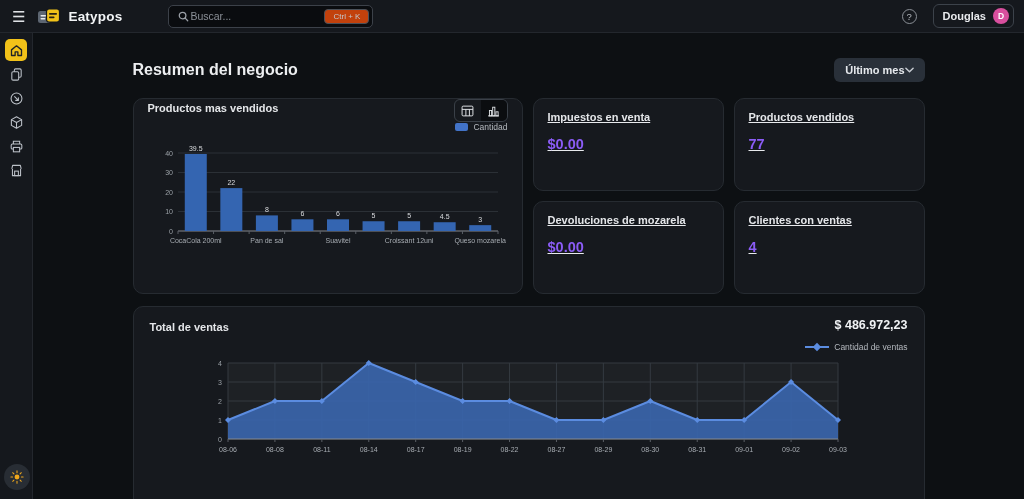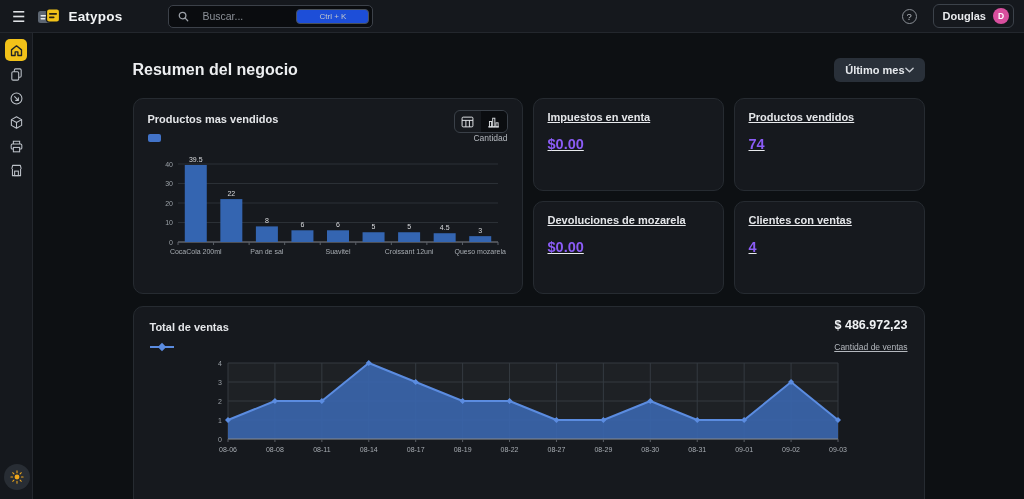--- a/index.html
+++ b/index.html
@@ -14,33 +14,33 @@
   
   .topbar {
     position:absolute; top:0; left:0; right:0; height:33px;
     background:#15181d; border-bottom:1px solid #23272d;
     display:flex; align-items:center; padding:0 10px 0 12px;
   }
   .hamburger { font-size:15px; color:#dfe2e6; cursor:pointer; margin-right:12px; line-height:1; }
   .logo { display:flex; align-items:center; margin-right:7px; }
   .brand { font-size:13.5px; font-weight:bold; color:#f2f4f6; letter-spacing:.2px; }
   .search {
-    display:flex; align-items:center; gap:13px;
+    display:flex; align-items:center; gap:1px;
     margin-left:46px; width:205px; height:23px;
     background:#0a0c0f; border:1px solid #3c4149; border-radius:5px;
     padding:0 3px 0 9px;
   }
   .search input {
     flex:1; background:transparent; border:none; outline:none;
     color:#cfd2d6; font-size:10.5px; font-family:"Liberation Sans", sans-serif; min-width:0;
   }
   .search input::placeholder { color:#8b9097; }
   .kbd {
-    font-size:8px; color:#c2c7cd; background:#1d4ed8; border:1px solid #4a515a;
-    border-radius:4px; padding:2px 22px; white-space:nowrap;
+    font-size:8px; color:#c2c7cd; background:#c2410c; border:1px solid #4a515a;
+    border-radius:4px; padding:2px 8px; white-space:nowrap;
   }
   .topbar-right { margin-left:auto; display:flex; align-items:center; gap:16px; }
   .help {
     width:15px; height:15px; border:1.2px solid #8b9097; border-radius:50%;
     color:#b6bac0; font-size:9.5px; display:grid; place-items:center; cursor:pointer;
   }
   .userbtn {
     display:flex; align-items:center; gap:7px;
     background:#15181d; border:1px solid #3c424a; border-radius:6px;
     padding:3px 4px 3px 9px; cursor:pointer;
@@ -79,43 +79,43 @@
     display:flex; align-items:center; 
     background:#293039; border:none; border-radius:6px;
     padding:6px 11px; cursor:pointer;
     color:#e6e9ed; font-size:11px; font-weight:bold; font-family:"Liberation Sans", sans-serif;
   }
 
   .card {
     background:#16191e; border:1px solid #262b31; border-radius:10px;
   }
   .row1 { display:flex; gap:10px; height:196px; }
-  .chart-card { width:390px; padding:11px 14px; }
+  .chart-card { width:390px; padding:0 14px; }
   .card-head { display:flex; align-items:flex-start; justify-content:space-between; }
   .card-head h2 { font-size:11px; font-weight:bold; color:#e4e6e9; padding-top:3px; }
   .toggle {
     display:flex; border:1px solid #3a4048; border-radius:6px; overflow:hidden;
   }
   .toggle button {
     width:26px; height:21px; background:transparent; border:none; cursor:pointer;
     display:grid; place-items:center;
   }
   .toggle button.active { background:#0b0d10; }
-  .legend { display:flex; align-items:center; justify-content:space-between; gap:5px; font-size:8.5px; color:#b4b8be; }
+  .legend { display:flex; align-items:center; justify-content:flex-end; gap:5px; font-size:8.5px; color:#b4b8be; }
   .chart-card .legend { margin-top:0px; }
   .legend-swatch { width:13px; height:8px; border-radius:2px; }
 
   .stats { flex:1; display:grid; grid-template-columns:1fr 1fr; grid-template-rows:1fr 1fr; gap:10px;text-decoration:underline; }
   .stat-card { padding:12px 14px; }
   .stat-title { font-size:11px; font-weight:bold; color:#e4e6e9; }
   .stat-value { margin-top:13px; font-size:14.5px; font-weight:bold; color:#8b5cf6; }
 
   .total-card { margin-top:12px; width:792px; height:242px; padding:11px 16px; }
   .amount { font-size:12.5px; font-weight:bold; color:#f0f2f4; }
-  .total-card .legend { margin-top:9px;text-decoration:underline; }
+  .total-card .legend { margin-top:9px; }
   svg.chart { display:block; margin-top:3px; }
   svg text { font-family:"Liberation Sans", sans-serif; }
 </style>
 </head>
 <body>
 
 <div class="app">
 
   <header class="topbar">
     <span class="hamburger">☰</span>
@@ -293,21 +293,21 @@
             </svg>
         </section>
 
         <div class="stats">
           <section class="card stat-card">
             <div class="stat-title">Impuestos en venta</div>
             <div class="stat-value">$0.00</div>
           </section>
           <section class="card stat-card">
             <div class="stat-title">Productos vendidos</div>
-            <div class="stat-value">74</div>
+            <div class="stat-value">77</div>
           </section>
           <section class="card stat-card">
             <div class="stat-title">Devoluciones de mozarela</div>
             <div class="stat-value">$0.00</div>
           </section>
           <section class="card stat-card">
             <div class="stat-title">Clientes con ventas</div>
             <div class="stat-value">4</div>
           </section>
         </div>

